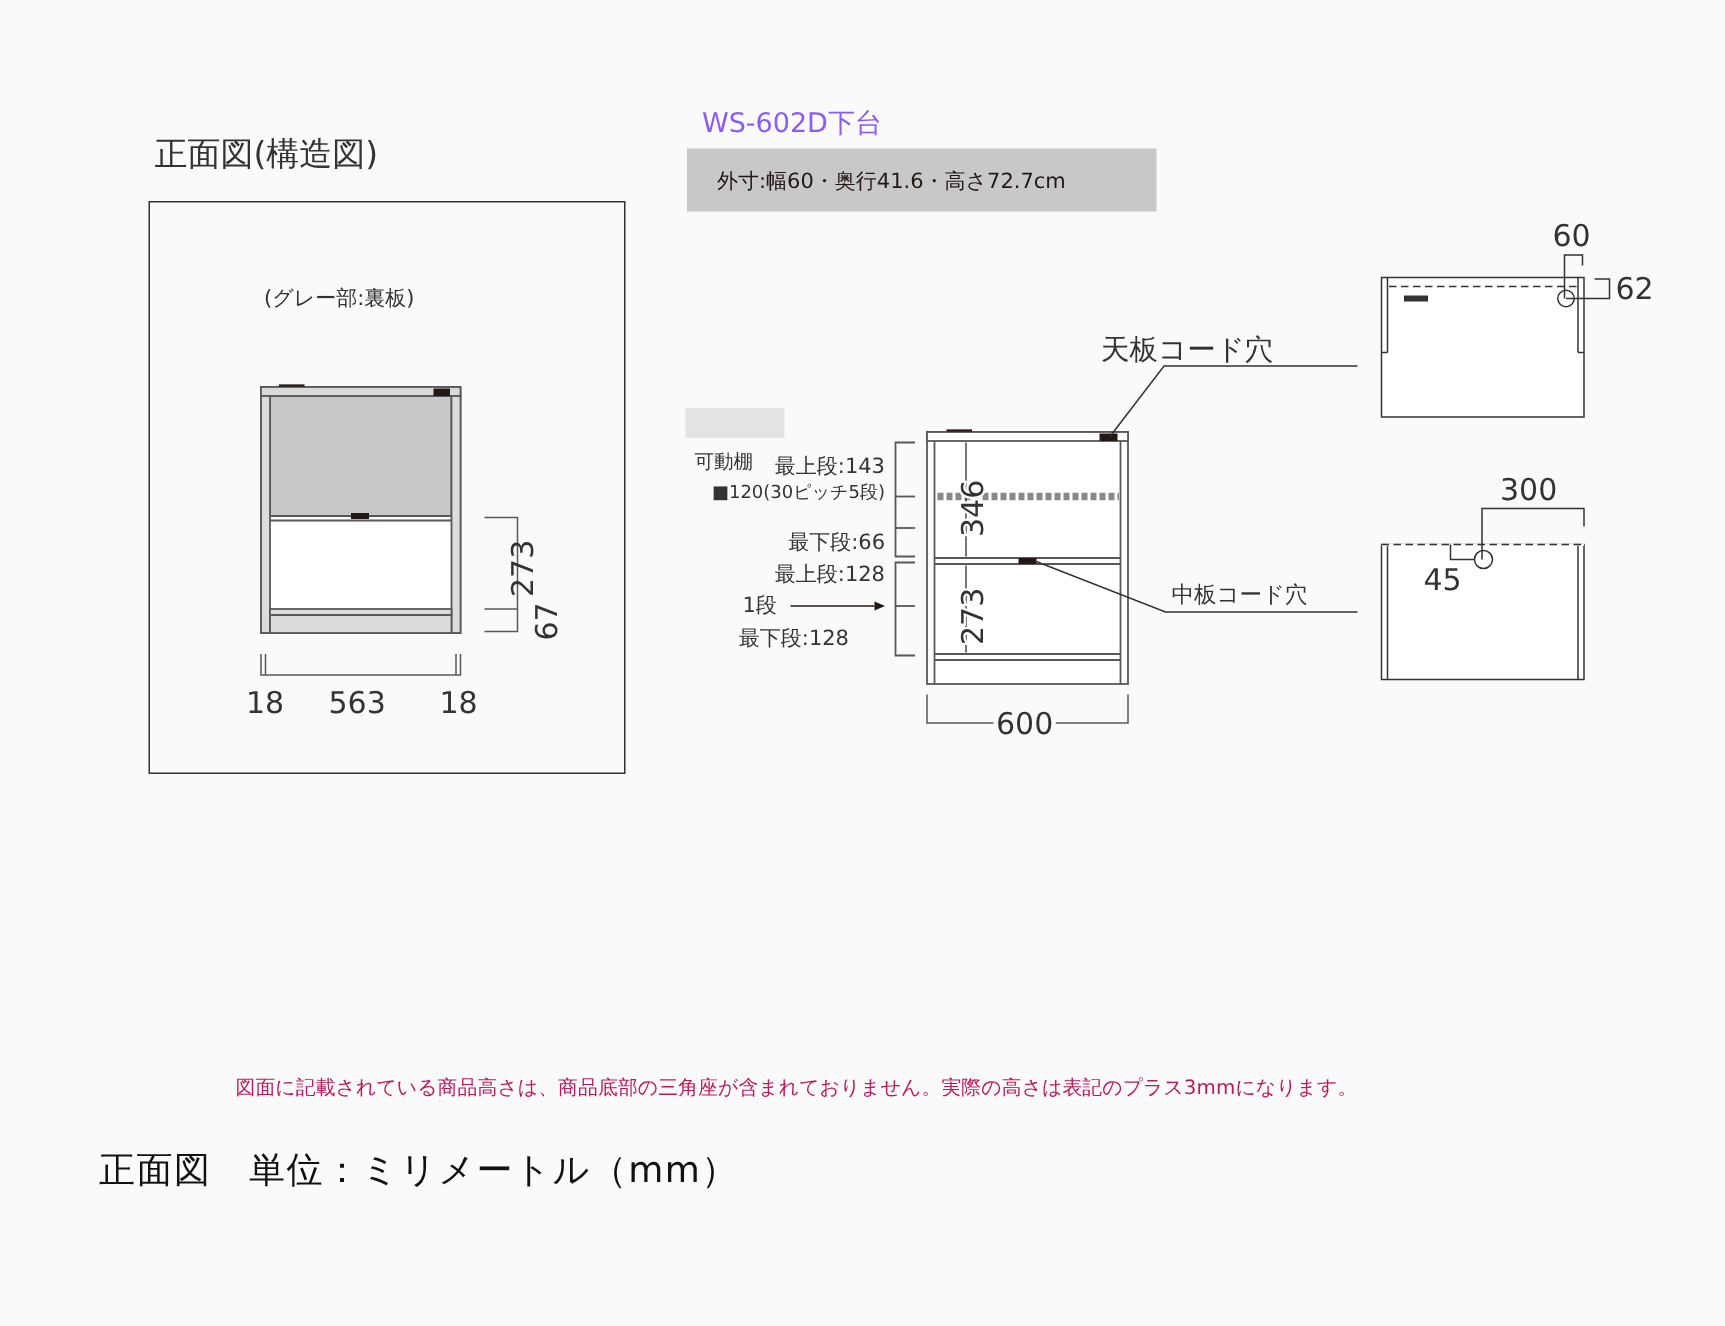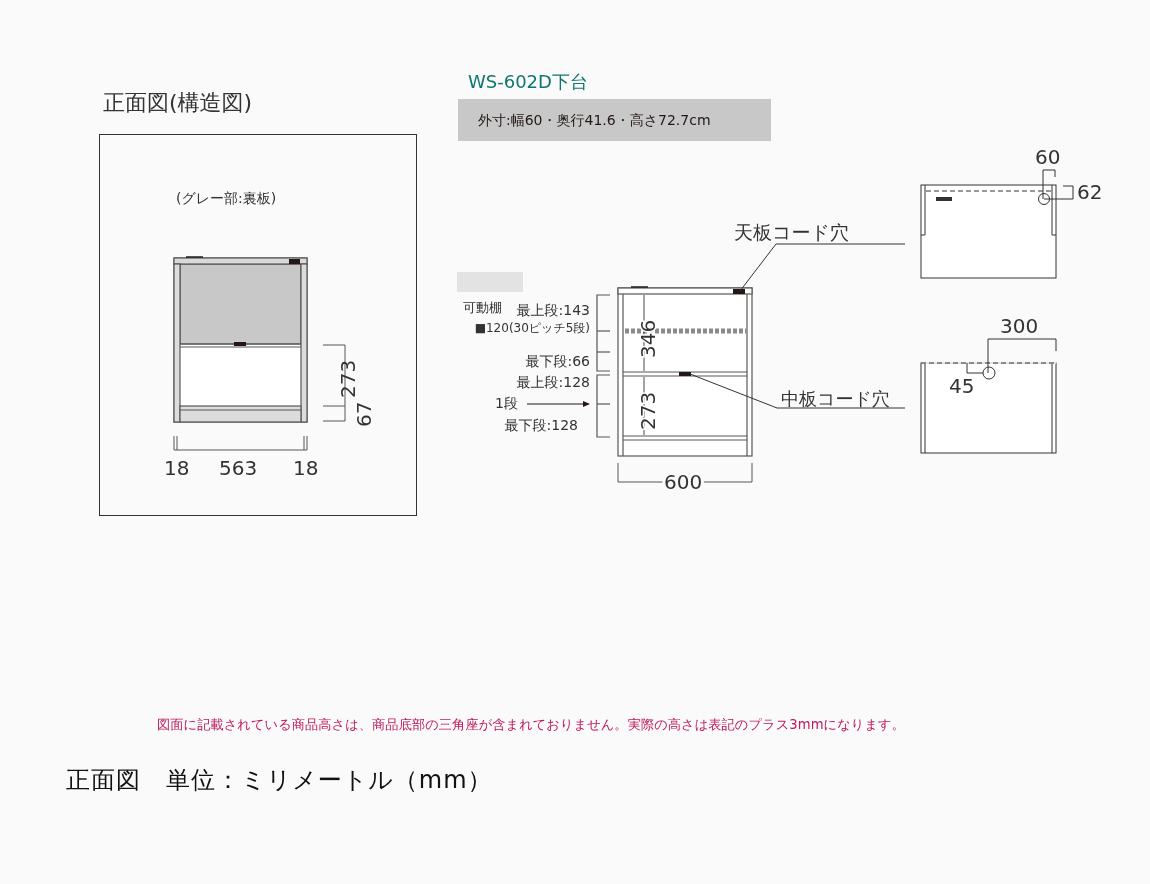--- a/index.html
+++ b/index.html
@@ -2,21 +2,21 @@
 <html><head>
 <meta charset="utf-8">
 <style>
   html, body { margin:0; padding:0; }
   body { width:1150px; height:884px; background:#fafafa; position:relative; overflow:hidden;
          font-family: "DejaVu Sans", "Liberation Sans", sans-serif; color:#231815; }
   .abs { position:absolute; white-space:nowrap; }
   .t-front-title { left:103px; top:88px; font-size:22px; color:#333; }
   .left-frame { left:99px; top:134px; width:318px; height:382px; border:1px solid #333; box-sizing:border-box; background:#fafafa; }
   .t-gray-note { left:176px; top:190px; font-size:14px; color:#333; }
-  .t-model { left:468px; top:70px; font-size:18px; color:#0f766e; }
+  .t-model { left:468px; top:70px; font-size:18px; color:#8b5cf6; }
   .spec-band { left:458px; top:99px; width:313px; height:42px; background:#c8c8c8; }
   .t-spec { left:478px; top:112px; font-size:14px; color:#231815; }
   .shelf-badge { left:457px; top:272px; width:66px; height:20px; background:#e3e3e3; }
   .t-shelf-badge { left:463px; top:274px; font-size:13px; color:#333;margin-top:25px; }
   .lbl { font-size:14px; color:#333; }
   .lbl-r { text-align:left; }
   .note { left:157px; top:716px; font-size:13.2px; color:#be185d; letter-spacing:0.1px; }
   .footer { left:66px; top:764px; font-size:24px; color:#111; letter-spacing:1px; }
   svg { position:absolute; left:0; top:0; }
   .dim { font-family:"DejaVu Sans", sans-serif; fill:#333; }
@@ -138,23 +138,23 @@
   <text class="dim" font-size="20" transform="translate(655,430) rotate(-90)" style="paint-order:stroke" stroke="#fff" stroke-width="3">273</text>
   <text class="dim" x="664" y="489" font-size="20" style="paint-order:stroke" stroke="#fafafa" stroke-width="6">600</text>
 
   <text class="dim" x="1035" y="164" font-size="20">60</text>
   <text class="dim" x="1077" y="199" font-size="20">62</text>
   <text class="dim" x="1000" y="333" font-size="20">300</text>
   <text class="dim" x="949" y="393" font-size="20">45</text>
 </svg>
 
 <div class="abs lbl" style="left:734px; top:220px; font-size:19px;">天板コード穴</div>
-<div class="abs lbl" style="left:781px; top:387px; font-size:18px;">中板コード穴</div>
+<div class="abs lbl" style="left:781px; top:387px; font-size:15px;">中板コード穴</div>
 
 <div class="abs lbl lbl-r" style="right:560px; top:302px;">最上段:143</div>
 <div class="abs lbl lbl-r" style="right:560px; top:320px; font-size:12px;">■120(30ピッチ5段)</div>
 <div class="abs lbl lbl-r" style="right:560px; top:353px;">最下段:66</div>
 <div class="abs lbl lbl-r" style="right:560px; top:374px;">最上段:128</div>
 <div class="abs lbl" style="left:495px; top:395px;">1段</div>
-<div class="abs lbl lbl-r" style="right:572px; top:417px;margin-left:25px;">最下段:128</div>
+<div class="abs lbl lbl-r" style="right:584px; top:417px;margin-left:25px;">最下段:128</div>
 
 <div class="abs note">図面に記載されている商品高さは、商品底部の三角座が含まれておりません。実際の高さは表記のプラス3mmになります。</div>
 <div class="abs footer">正面図　単位：ミリメートル（mm）</div>
 
 </body></html>

